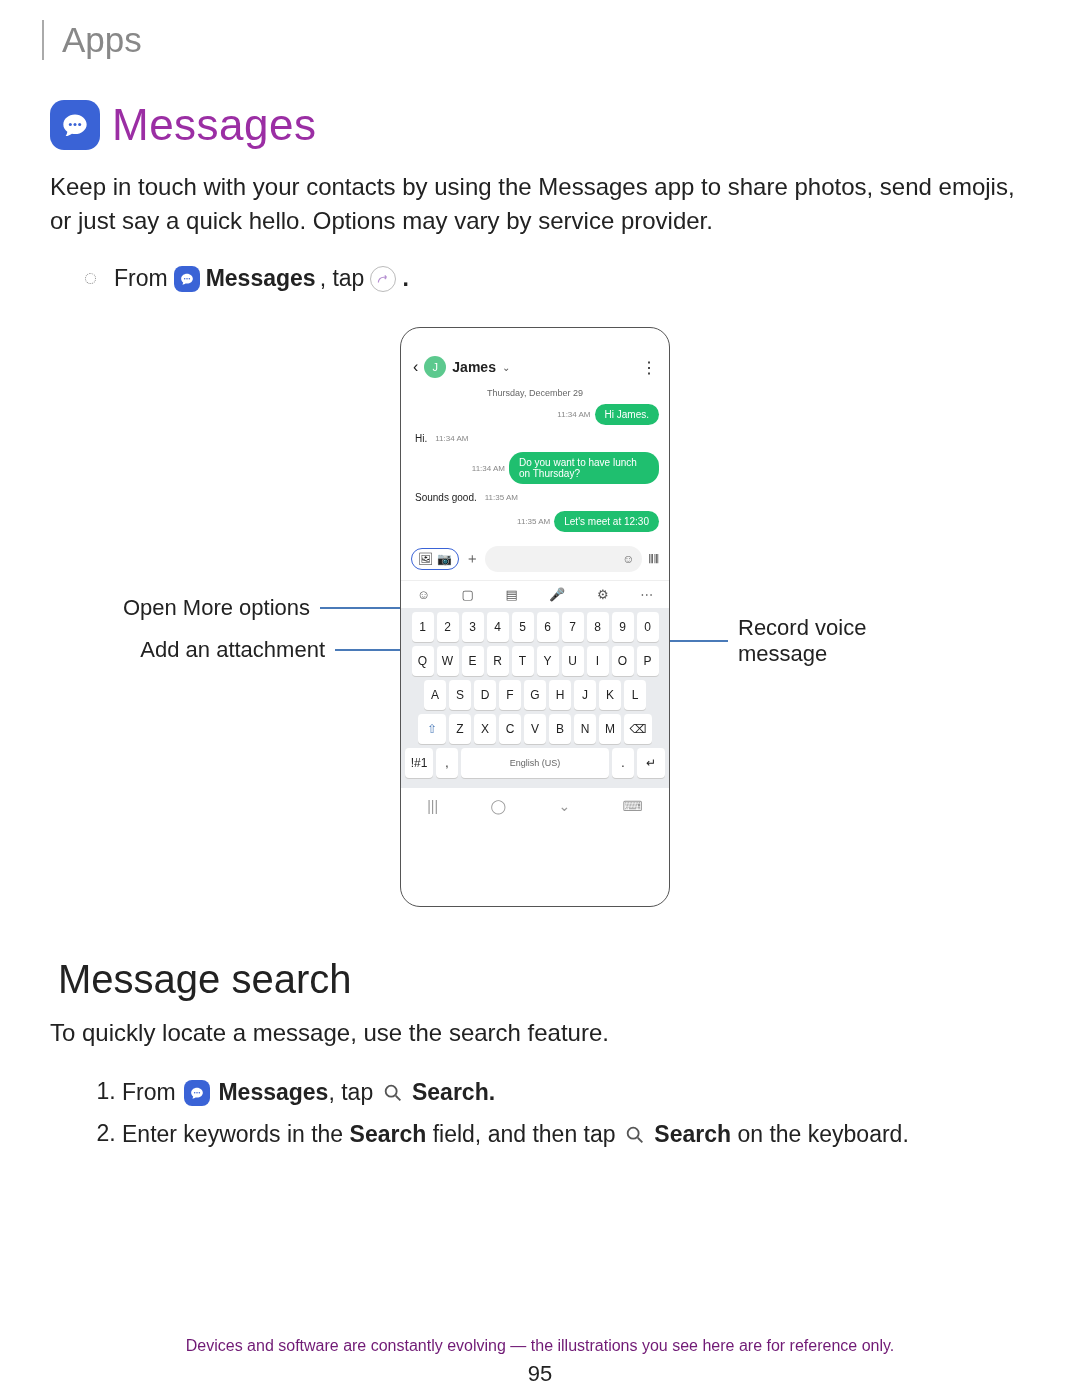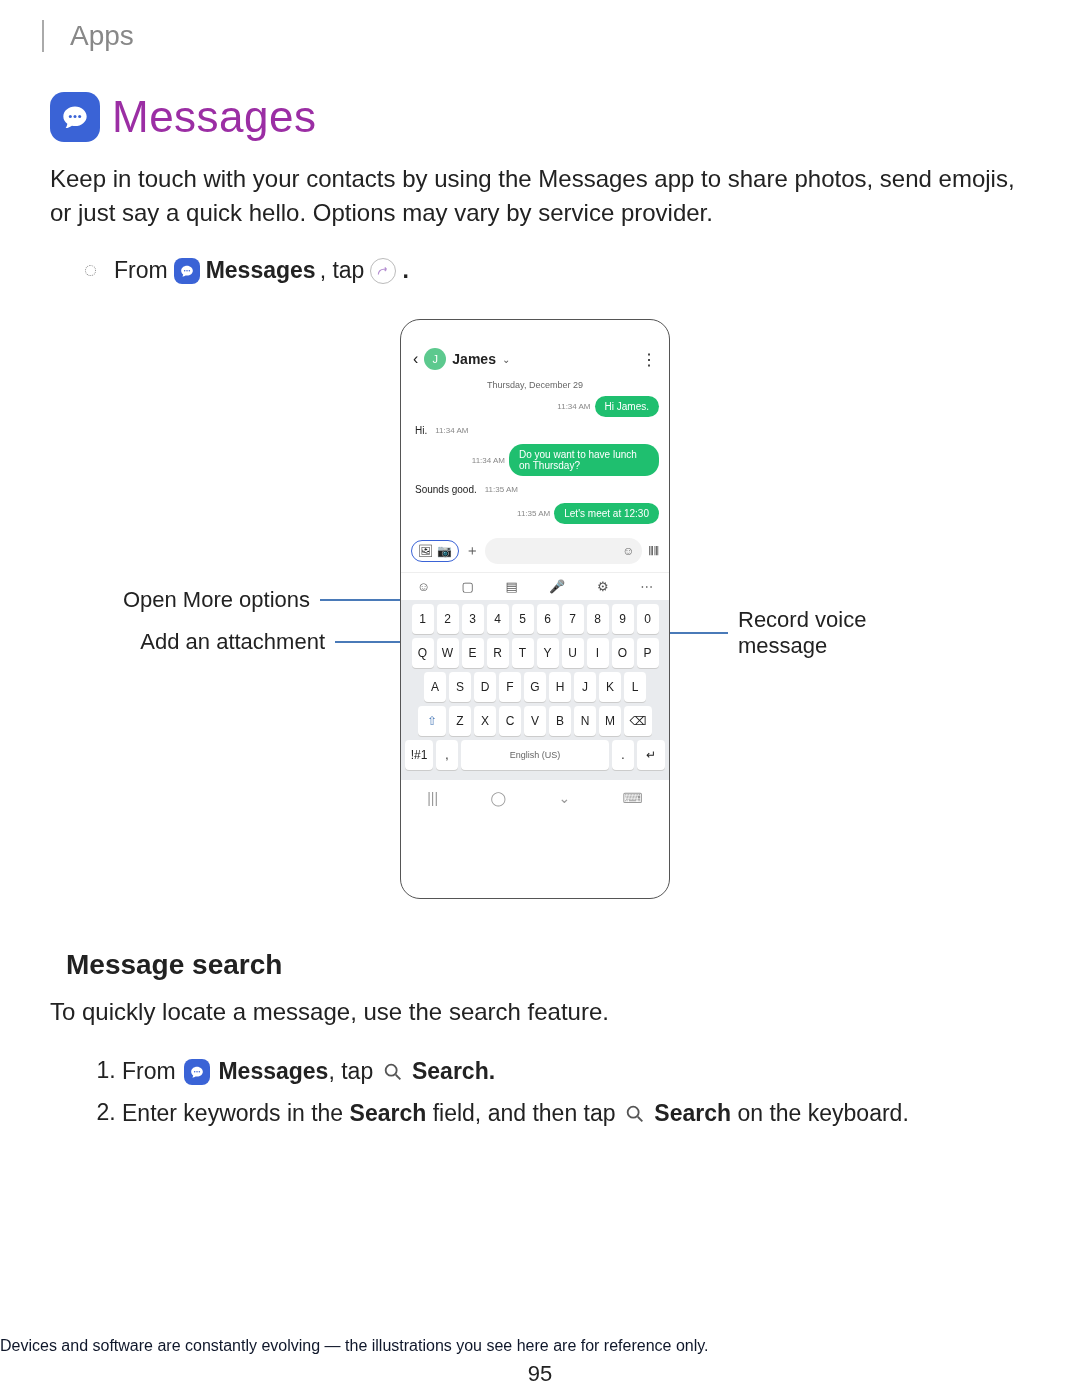--- a/index.html
+++ b/index.html
@@ -7,22 +7,22 @@
     font-family: -apple-system, "Segoe UI", Helvetica, Arial, sans-serif;
     width: 1080px;
     height: 1397px;
     padding: 20px 60px 20px 50px;
     position: relative;
     color: #222;
     background: #fff;
   }
   .section-marker {
     border-left: 2px solid #aaa;
-    padding-left: 26px;
-    font-size: 28px;
+    padding-left: 18px;
+    font-size: 35px;
     color: #888;
     margin-bottom: 40px;
     margin-left: -8px;
   }
   .title-row {
     display: flex;
     align-items: center;
     gap: 12px;
     margin-bottom: 20px;
   }
@@ -184,35 +184,35 @@
     display:flex; align-items:center;
   }
   .callout-line {
     height:1.5px; background:#4a7ab8;
   }
   .callout-left { right: calc(50% + 135px); }
   .callout-right { left: calc(50% + 135px); }
 
   
   .subhead {
-    font-size: 28px;
-    margin: 14px 16px 14px;
-    font-weight: 700;
+    font-size: 40px;
+    margin: 14px 8px 14px;
+    font-weight: 400;
   }
   ol.steps {
     list-style: decimal;
     margin-left: 72px;
     font-size: 23px;
   }
   ol.steps li { margin-bottom: 14px; }
   ol.steps li > * { vertical-align: middle; }
 
   .footer-note {
     position:absolute; bottom:42px; left:0; right:0;
-    text-align:left; font-size:16px; color:#0f172a;
+    text-align:center; font-size:16px; color:#701a75;
   }
   .page-num {
     position:absolute; bottom:10px; left:0; right:0;
     text-align:center; font-size:22px;
   }
 </style>
 </head>
 <body>
 
 <div class="section-marker">Apps</div>

